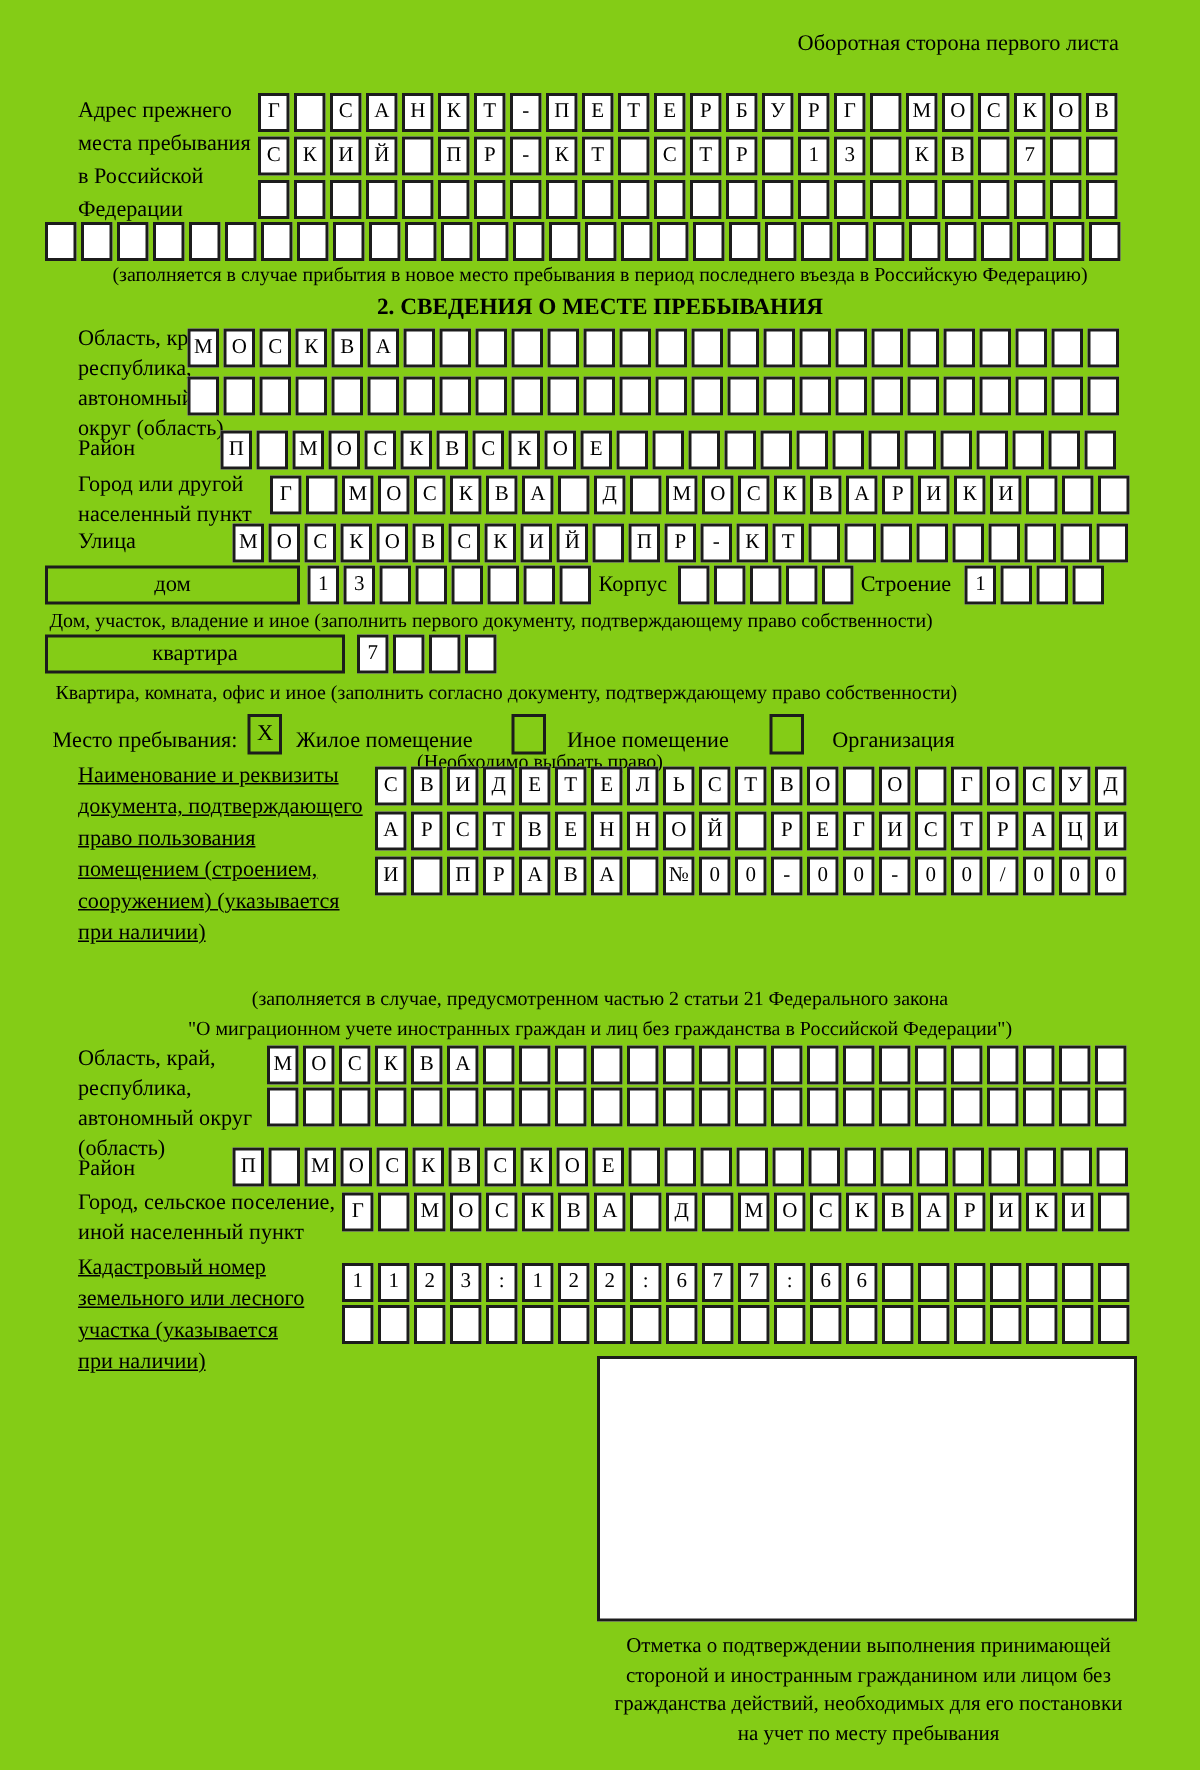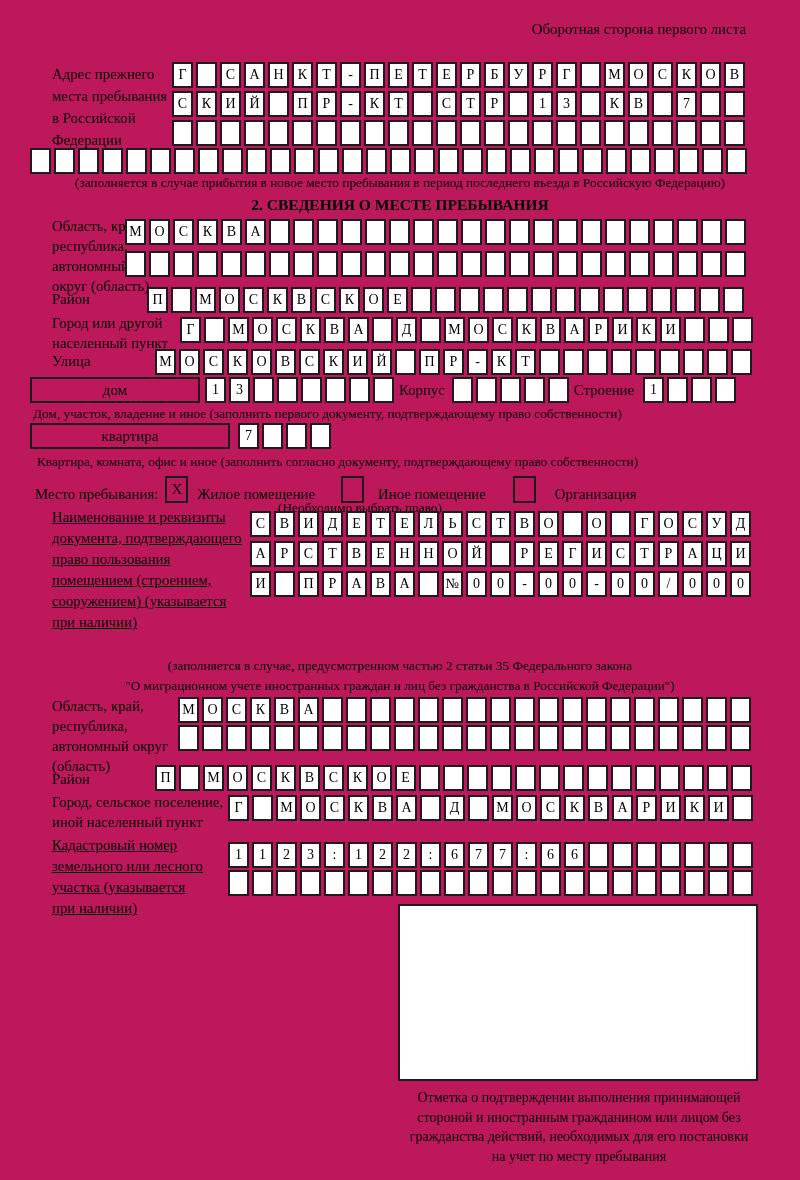--- a/index.html
+++ b/index.html
@@ -1,17 +1,17 @@
 <!DOCTYPE html>
 <html><head>
 <meta charset="utf-8">
 <style>
   html,body{margin:0;padding:0;background:#fff;}
   .page{
-    position:relative;width:800px;height:1180px;background:#be185d;color:#000;
+    position:relative;width:800px;height:1180px;background:#84cc16;color:#000;
     font-family:"Liberation Serif","DejaVu Serif",serif;overflow:hidden;
   }
   .abs{position:absolute;}
   .pre{white-space:pre-line;}
   .label{font-size:14.8px;line-height:20px;margin-left:17px;}
   .lh22{line-height:22px;}
   .lh21{line-height:21px;text-decoration:underline;}
   .caption{font-size:13.3px;}
   .center{width:100%;text-align:center;}
   .heading{font-size:15.5px;font-weight:bold;text-align:center;width:100%;}
@@ -429,21 +429,21 @@
       <span class="cell">0</span>
       <span class="cell">-</span>
       <span class="cell">0</span>
       <span class="cell">0</span>
       <span class="cell">/</span>
       <span class="cell">0</span>
       <span class="cell">0</span>
       <span class="cell">0</span>
     </div>
 
-  <div class="abs caption center" style="top:658px;left:0">(заполняется в случае, предусмотренном частью 2 статьи 35 Федерального закона</div>
+  <div class="abs caption center" style="top:658px;left:0">(заполняется в случае, предусмотренном частью 2 статьи 21 Федерального закона</div>
   <div class="abs caption center" style="top:678px;left:0">"О миграционном учете иностранных граждан и лиц без гражданства в Российской Федерации")</div>
 
   <div class="abs label pre" style="top:696px;left:35px;width:145px">Область, край,
 республика,
 автономный округ
 (область)</div>
   <div class="abs boxrow" style="top:697px;left:178px">
       <span class="cell">М</span>
       <span class="cell">О</span>
       <span class="cell">С</span>

